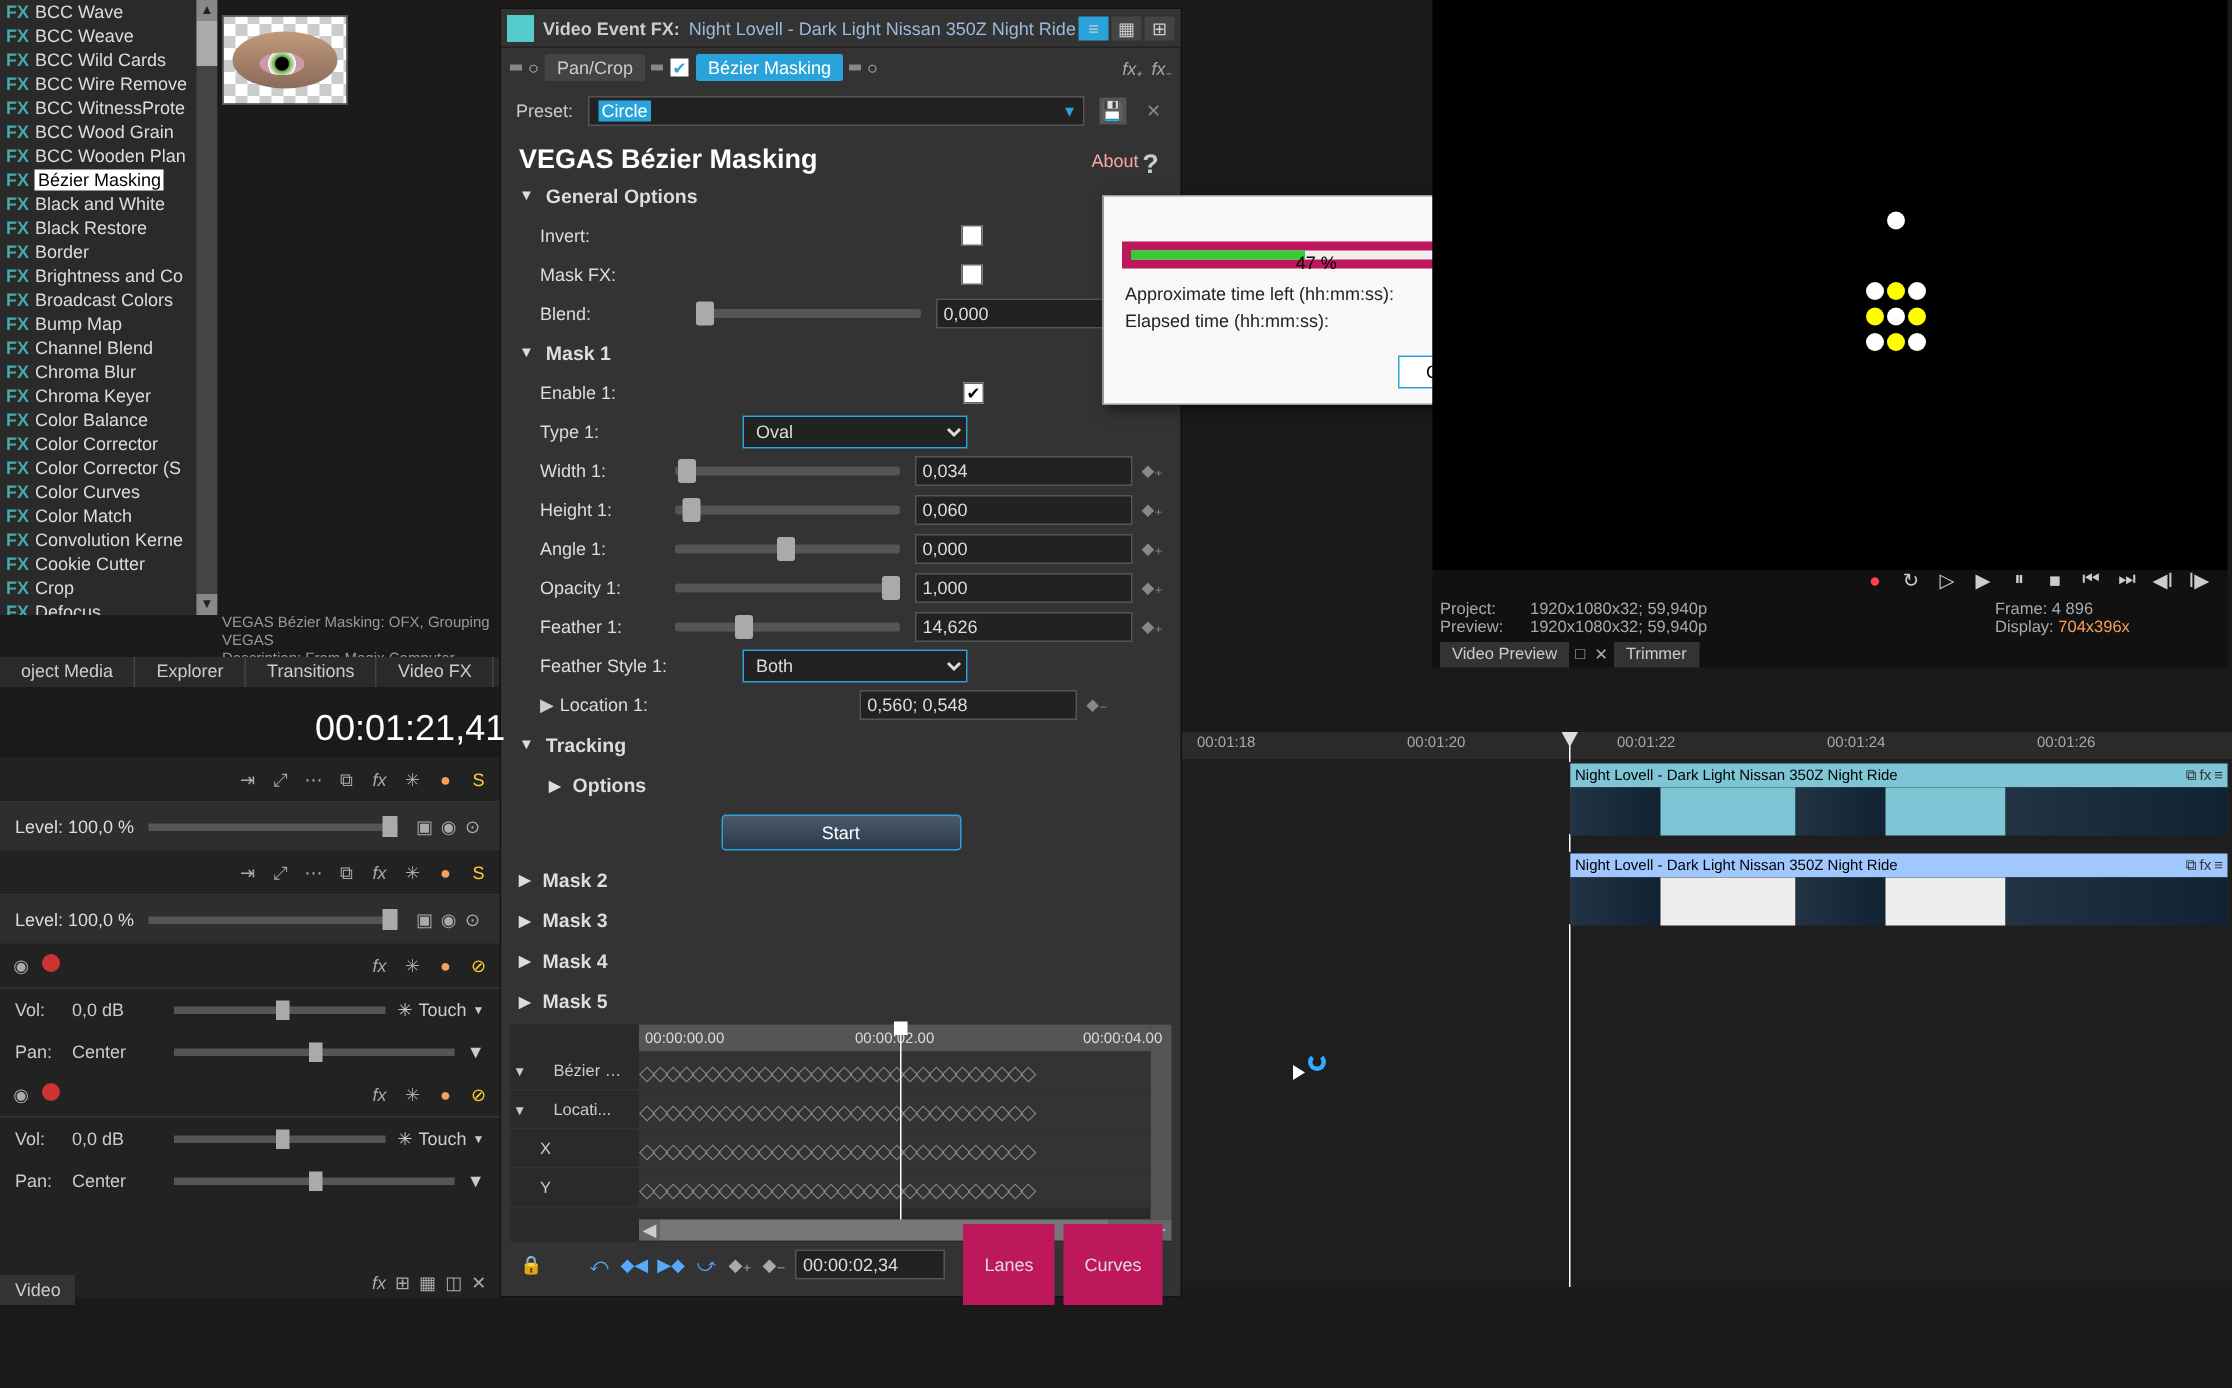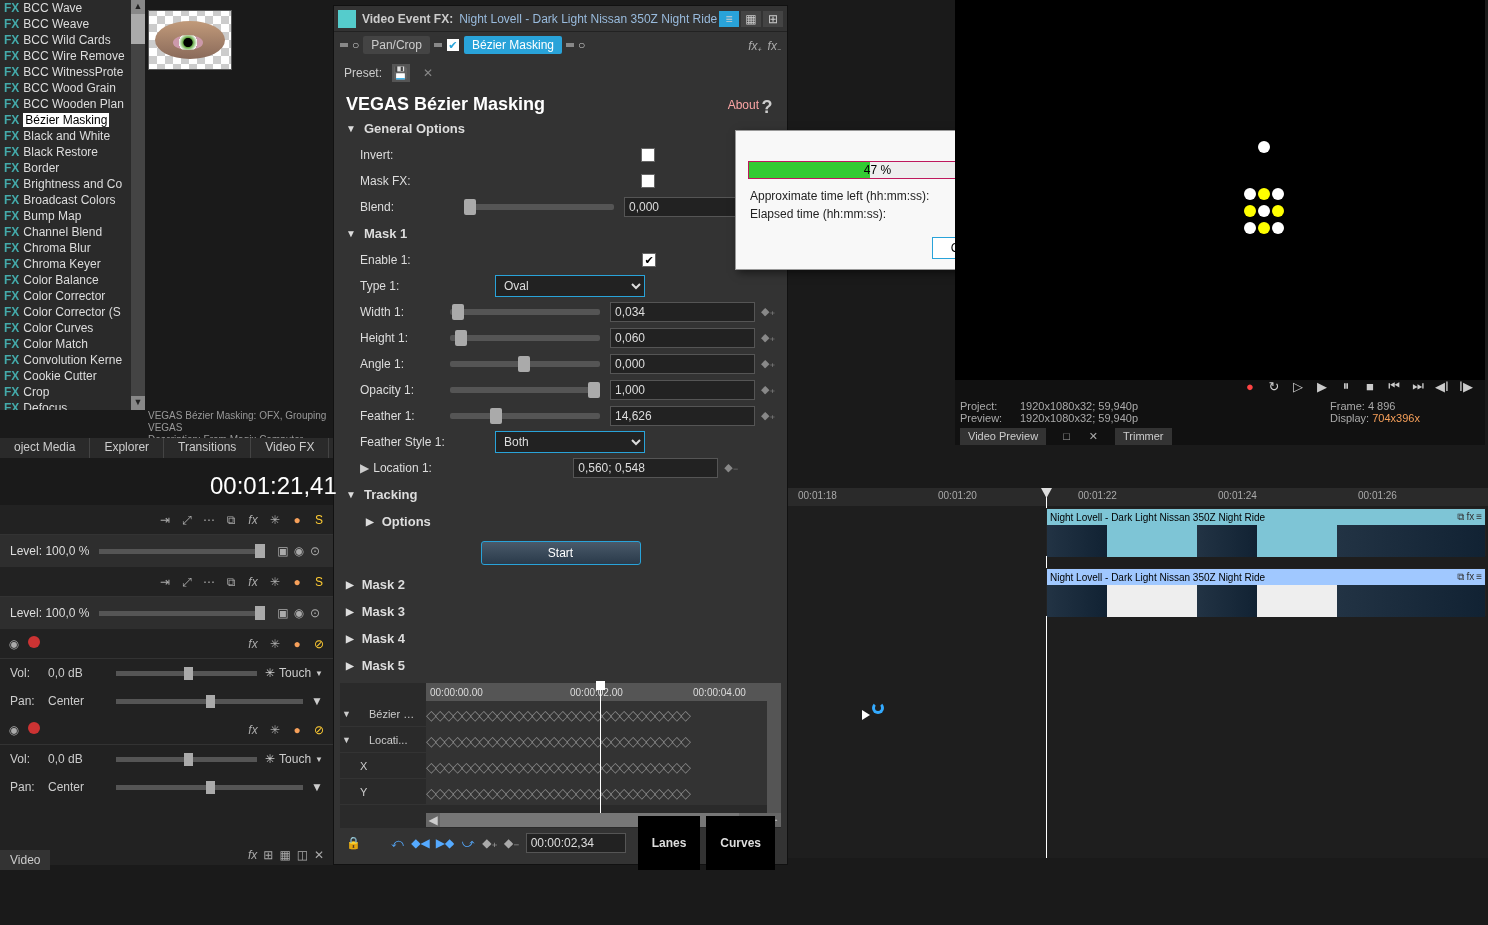--- a/index.html
+++ b/index.html
@@ -68,43 +68,43 @@
 .kf-tick { position:absolute; font-size:10px; }
 .kf-playhead { position:absolute; top:0; bottom:0; width:1px; background:#fff; }
 .kf-playhead::before { content:''; position:absolute; top:-2px; left:-4px; width:9px; height:9px; background:#fff; }
 .kf-row { display:flex; align-items:center; height:26px; border-bottom:1px solid #333; }
 .kf-row-label { width:70px; padding-left:16px; font-size:11px; color:#ccc; overflow:hidden; text-overflow:ellipsis; white-space:nowrap; }
 .kf-row-track { flex:1; height:100%; background:#333; position:relative; overflow:hidden; }
 .kf-diamonds { position:absolute; left:0; top:6px; height:14px; white-space:nowrap; letter-spacing:-2px; color:#888; font-size:14px; }
 .kf-toolbar { position:absolute; bottom:0; left:0; right:0; height:30px; display:flex; align-items:center; padding:0 6px; gap:6px; background:#333; }
 .kf-tool { width:20px; height:20px; color:#aaa; display:flex; align-items:center; justify-content:center; cursor:pointer; }
 .kf-time { width:100px; background:#222; border:1px solid #555; color:#ddd; padding:2px 4px; font-size:12px; }
-.kf-mode { padding:20px 14px; background:#000000; color:#ddd; cursor:pointer;font-weight:bold; }
+.kf-mode { padding:20px 14px; background:#be185d; color:#ddd; cursor:pointer; }
 
 
 .progress-dialog { position:absolute; left:735px; top:130px; width:285px; height:140px; background:#f8f8f8; border:1px solid #999; box-shadow: 3px 3px 8px rgba(0,0,0,0.5); color:#222; }
-.prog-bar-wrap { margin:30px 12px 8px 12px; height:18px; border:1px solid #be185d; position:relative; background:#eee; }
+.prog-bar-wrap { margin:30px 12px 8px 12px; height:18px; border:6px solid #be185d; position:relative; background:#eee; }
 .prog-bar-fill { height:100%; background:#3c3; }
 .prog-pct { position:absolute; left:50%; top:1px; transform:translateX(-50%); font-size:12px; color:#000; }
 .prog-row { display:flex; justify-content:space-between; padding:2px 14px; font-size:12px; }
 .cancel-btn { position:absolute; right:12px; bottom:10px; padding:3px 18px; background:#fff; border:1px solid #29a3d9; color:#000; cursor:pointer; font-size:12px; }
 
 
 .preview { position:absolute; left:955px; top:0; width:530px; height:445px; background:#111; }
 .preview-video { width:100%; height:380px; background:#000; position:relative; }
 .dots-widget { position:absolute; right:200px; top:140px; }
 .dot { width:12px; height:12px; border-radius:50%; display:inline-block; margin:1px; }
 .preview-controls { position:absolute; right:10px; bottom:50px; display:flex; gap:6px; }
 .pc-btn { width:18px; height:18px; color:#ccc; cursor:pointer; display:flex; align-items:center; justify-content:center; font-size:13px; }
 .preview-info { position:absolute; bottom:0; left:5px; right:5px; font-size:11px; color:#aaa; }
 .preview-info .row { display:flex; }
 .preview-info .l { width:60px; }
 .preview-info .r { margin-left:auto; width:150px; text-align:left; }
 .preview-info .val2 { color:#f7a05a;margin-top:28px; }
-.preview-tabs { display:flex; gap:15px; margin-top:4px; }
+.preview-tabs { display:flex; gap:2px; margin-top:4px; }
 .ptab { padding:2px 8px; background:#333; color:#ccc; font-size:11px; }
 
 
 .bottom-tabs { position:absolute; left:0; top:438px; width:333px; height:20px; display:flex; background:#2a2a2a; }
 .btab { padding:2px 14px; font-size:12px; color:#ccc; border-right:1px solid #444; }
 .fx-desc { position:absolute; left:148px; top:410px; width:185px; font-size:10px; color:#999; line-height:1.2; }
 
 .timecode-big { position:absolute; left:210px; top:472px; font-size:24px; color:#fff; }
 .left-timeline { position:absolute; left:0; top:505px; width:333px; height:360px; background:#222; }
 .track-hdr { height:30px; display:flex; align-items:center; justify-content:flex-end; gap:6px; padding:0 6px; border-bottom:1px solid #333; }
@@ -222,20 +222,24 @@
     <span class="chain-cb">✔</span>
     <span class="chain-node active">Bézier Masking</span>
     <span class="chain-seg" style="width:8px"></span>○
     <div class="fx-fx-icons">
       <span>fx₊</span>
       <span>fx₋</span>
     </div>
   </div>
   <div class="preset-row">
     <span>Preset:</span>
+    <div class="preset-combo">
+        <span style="background:#29a3d9;color:#fff;padding:0 2px">Circle</span>
+        <span>▾</span>
+      </div>
     <div class="preset-save">💾</div>
     <div class="preset-close">✕</div>
   </div>
   <div class="fx-body">
     <div class="fx-heading">
       <span>VEGAS Bézier Masking</span>
       <span class="fx-about">About</span>
       <span class="fx-help">?</span>
     </div>
 
@@ -380,21 +384,21 @@
             <div class="kf-row">
               <span class="tri" style="font-size:9px;margin:0 2px"></span>
               <span class="kf-row-label">Y</span>
             </div>
           </div>
       </div>
       <div style="flex:1;position:relative">
         <div class="kf-ruler" id="kf-ruler">
             <span class="kf-tick" style="left: 4px;">00:00:00.00</span>
             <span class="kf-tick" style="left: 144px;">00:00:02.00</span>
-            <span class="kf-tick" style="left: 267px;">00:00:04.00</span>
+            <span class="kf-tick" style="left: 296px;">00:00:04.00</span>
           </div>
         <div id="kf-rows-tracks">
             <div class="kf-row">
               <div class="kf-row-track">
                 <div class="kf-diamonds">◇◇◇◇◇◇◇◇◇◇◇◇◇◇◇◇◇◇◇◇◇◇◇◇◇◇◇◇◇◇</div>
               </div>
             </div>
             <div class="kf-row">
               <div class="kf-row-track">
                 <div class="kf-diamonds">◇◇◇◇◇◇◇◇◇◇◇◇◇◇◇◇◇◇◇◇◇◇◇◇◇◇◇◇◇◇</div>

